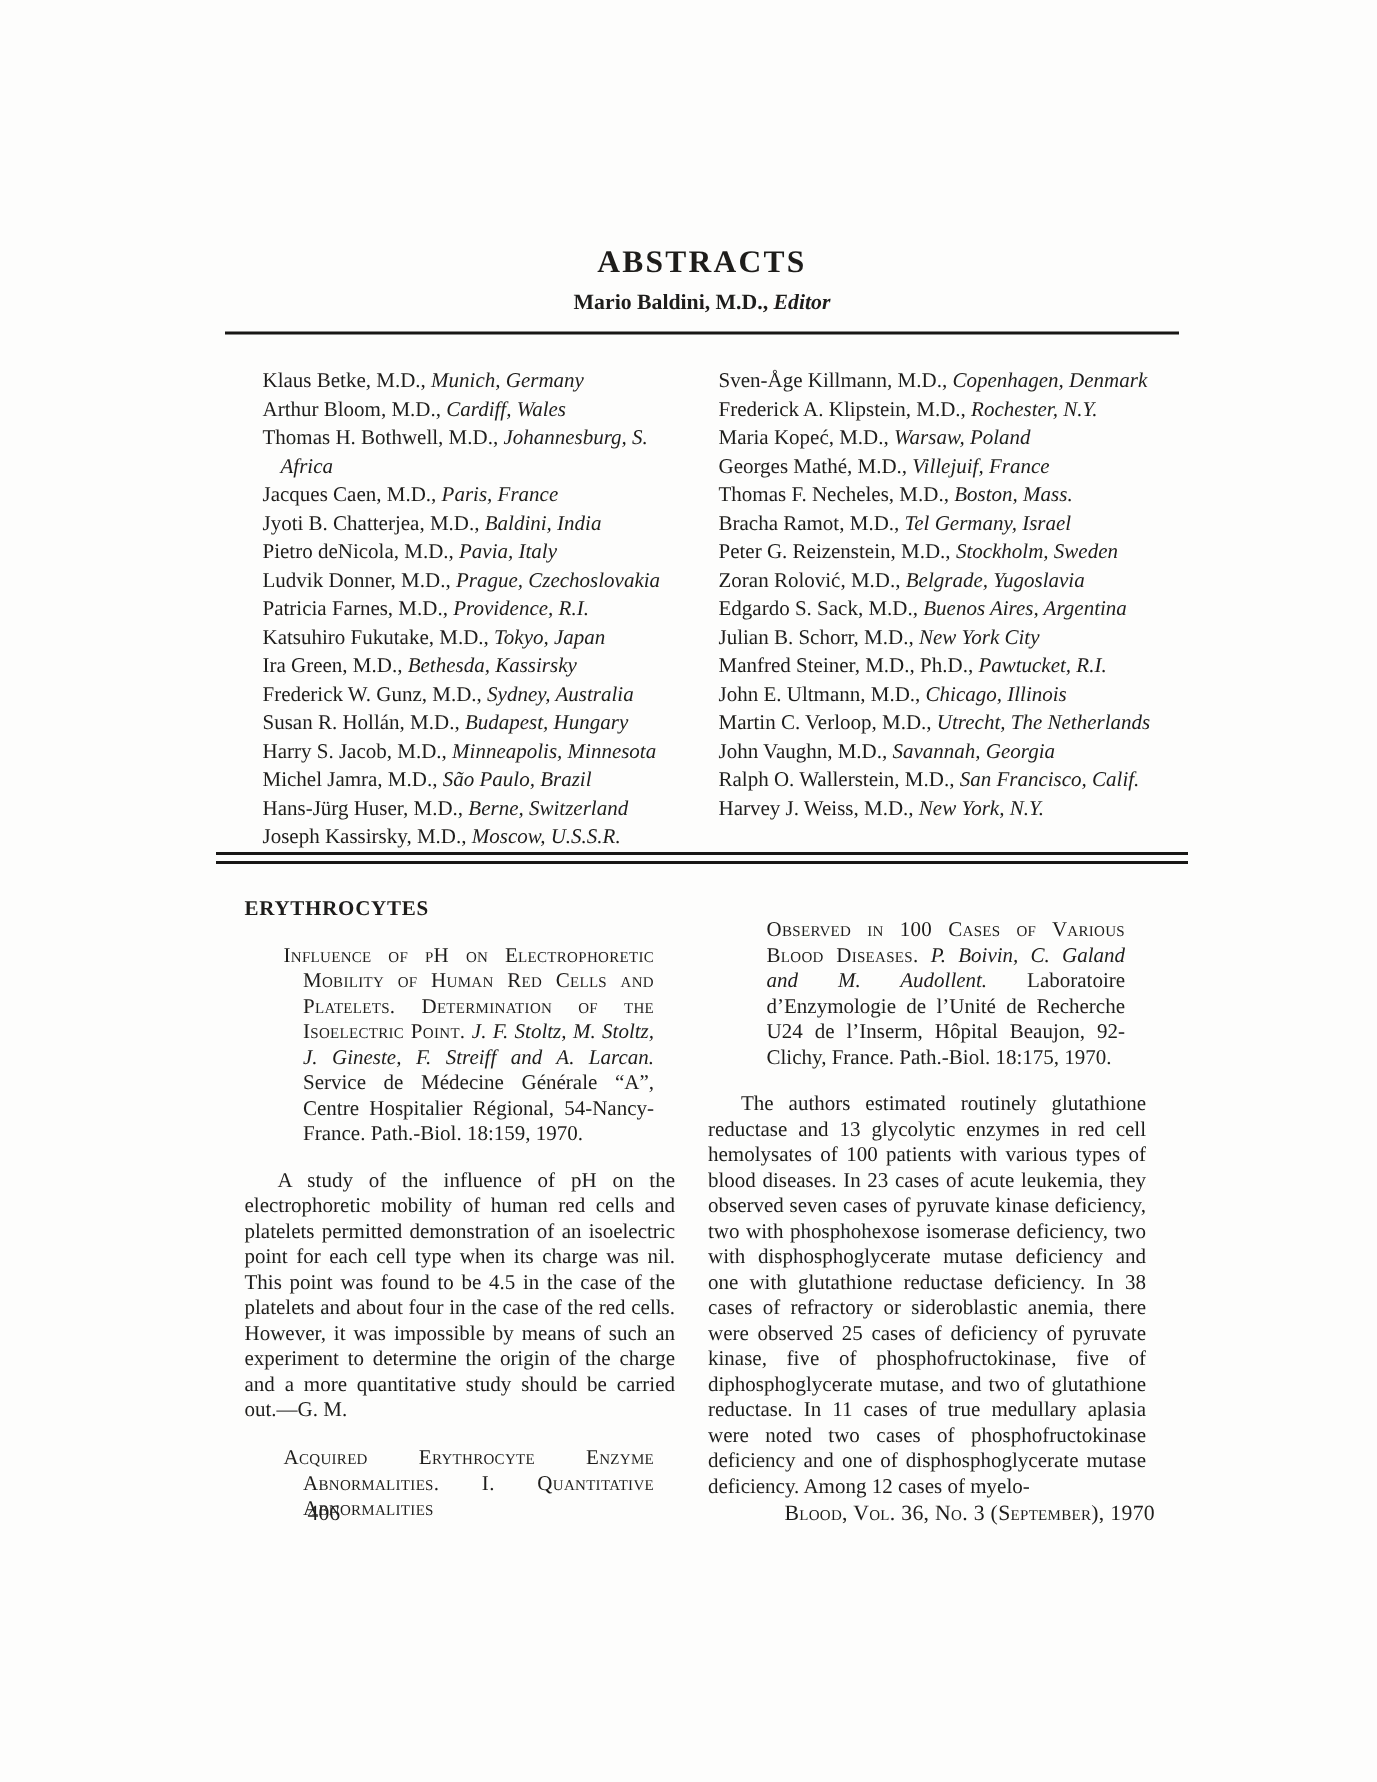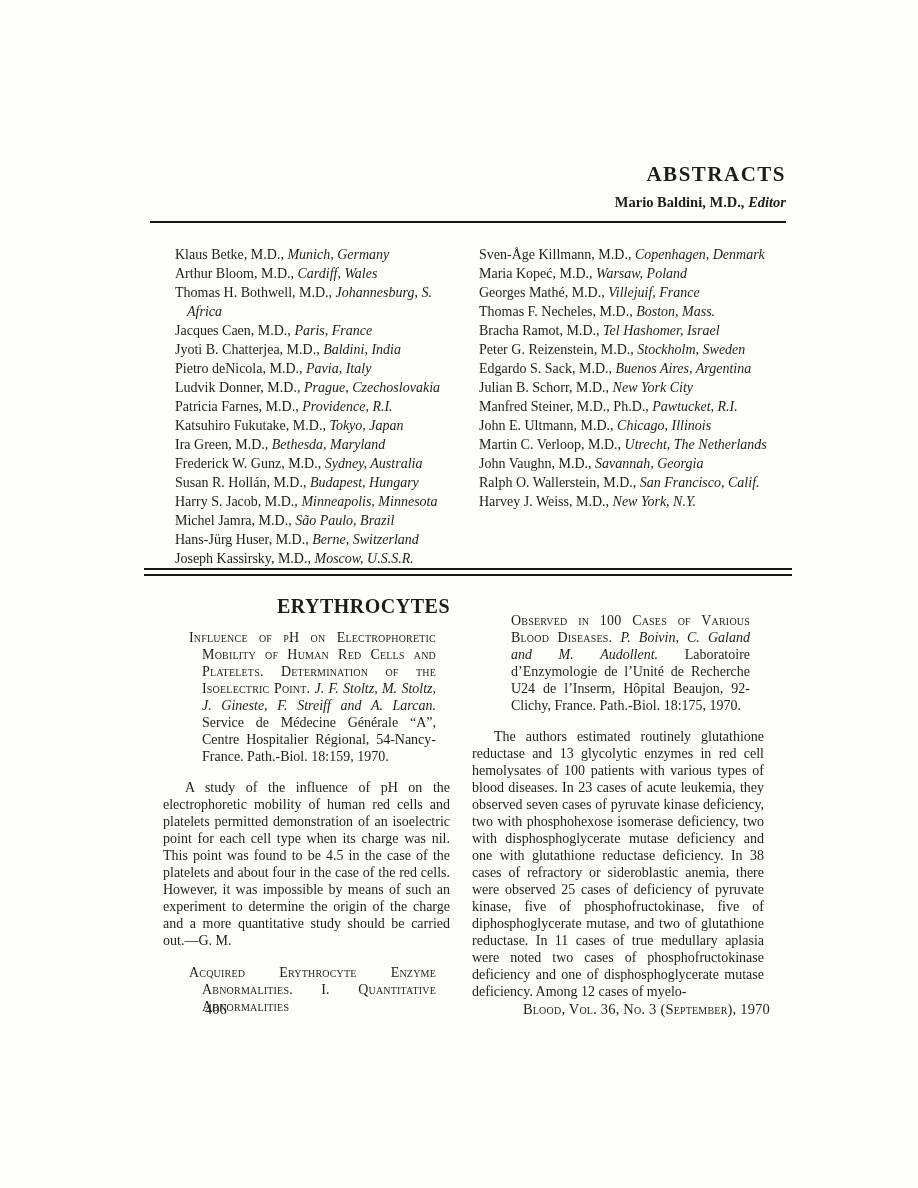--- a/index.html
+++ b/index.html
@@ -12,21 +12,21 @@
   }
   .page {
     position: relative;
     width: 918px; height: 1188px;
     background: #fdfdfc;
     overflow: hidden;
   }
   
   .header {
     position: absolute; left: 150px; top: 162px; width: 636px;
-    text-align: right;
+    text-align: center;
   }
   .header h1 {
     margin: 0;
     font-size: 21px; font-weight: bold; letter-spacing: 1.5px;
   }
   .editor-line { margin-top: 7px; font-size: 14.5px; font-weight: bold; }
   .single-rule {
     position: absolute; left: 150px; top: 221px; width: 636px;
     border: none; border-top: 2.5px solid #181715; margin: 0;
   }
@@ -48,22 +48,22 @@
   
   .abs-col {
     position: absolute; top: 598px;
     font-size: 14px; line-height: 17px;
     text-align: justify;
   }
   .abs-col.left  { left: 163px; width: 287px; }
   .abs-col.right { left: 472px; width: 292px; }
   .section-heading {
     margin: 0 0 11px 0;
-    font-size: 20px; font-weight: bold; letter-spacing: 0.5px;
-    text-align: right;
+    font-size: 14px; font-weight: bold; letter-spacing: 0.5px;
+    text-align: left;
   }
   .abs-head {
     margin: 14px;
     padding-left: 25px; text-indent: -13px;
   }
   .abs-head.cont { text-indent: 0; }
   .sc { font-variant: small-caps; letter-spacing: 0.2px; }
   .abs-body {
     margin: 9px 0 0 0;
     text-indent: 22px;
@@ -96,35 +96,37 @@
     <ul class="col-left" id="names-left">
         <li class="name-entry"><span>Klaus Betke, M.D., </span><i>Munich, Germany</i></li>
         <li class="name-entry"><span>Arthur Bloom, M.D., </span><i>Cardiff, Wales</i></li>
         <li class="name-entry"><span>Thomas H. Bothwell, M.D., </span><i>Johannesburg, S. Africa</i></li>
         <li class="name-entry"><span>Jacques Caen, M.D., </span><i>Paris, France</i></li>
         <li class="name-entry"><span>Jyoti B. Chatterjea, M.D., </span><i>Baldini, India</i></li>
         <li class="name-entry"><span>Pietro deNicola, M.D., </span><i>Pavia, Italy</i></li>
         <li class="name-entry"><span>Ludvik Donner, M.D., </span><i>Prague, Czechoslovakia</i></li>
         <li class="name-entry"><span>Patricia Farnes, M.D., </span><i>Providence, R.I.</i></li>
         <li class="name-entry"><span>Katsuhiro Fukutake, M.D., </span><i>Tokyo, Japan</i></li>
-        <li class="name-entry"><span>Ira Green, M.D., </span><i>Bethesda, Maryland</i></li>
+        <li class="name-entry"><span>Ira Green, M.D., </span><i>Bethesda, Kassirsky</i></li>
         <li class="name-entry"><span>Frederick W. Gunz, M.D., </span><i>Sydney, Australia</i></li>
         <li class="name-entry"><span>Susan R. Hollán, M.D., </span><i>Budapest, Hungary</i></li>
         <li class="name-entry"><span>Harry S. Jacob, M.D., </span><i>Minneapolis, Minnesota</i></li>
         <li class="name-entry"><span>Michel Jamra, M.D., </span><i>São Paulo, Brazil</i></li>
         <li class="name-entry"><span>Hans-Jürg Huser, M.D., </span><i>Berne, Switzerland</i></li>
         <li class="name-entry"><span>Joseph Kassirsky, M.D., </span><i>Moscow, U.S.S.R.</i></li>
       </ul>
     <ul class="col-right" id="names-right">
         <li class="name-entry"><span>Sven-Åge Killmann, M.D., </span><i>Copenhagen, Denmark</i></li>
+        <li class="name-entry"><span>Frederick A. Klipstein, M.D., </span><i>Rochester, N.Y.</i></li>
         <li class="name-entry"><span>Maria Kopeć, M.D., </span><i>Warsaw, Poland</i></li>
         <li class="name-entry"><span>Georges Mathé, M.D., </span><i>Villejuif, France</i></li>
         <li class="name-entry"><span>Thomas F. Necheles, M.D., </span><i>Boston, Mass.</i></li>
-        <li class="name-entry"><span>Bracha Ramot, M.D., </span><i>Tel Hashomer, Israel</i></li>
+        <li class="name-entry"><span>Bracha Ramot, M.D., </span><i>Tel Germany, Israel</i></li>
         <li class="name-entry"><span>Peter G. Reizenstein, M.D., </span><i>Stockholm, Sweden</i></li>
+        <li class="name-entry"><span>Zoran Rolović, M.D., </span><i>Belgrade, Yugoslavia</i></li>
         <li class="name-entry"><span>Edgardo S. Sack, M.D., </span><i>Buenos Aires, Argentina</i></li>
         <li class="name-entry"><span>Julian B. Schorr, M.D., </span><i>New York City</i></li>
         <li class="name-entry"><span>Manfred Steiner, M.D., Ph.D., </span><i>Pawtucket, R.I.</i></li>
         <li class="name-entry"><span>John E. Ultmann, M.D., </span><i>Chicago, Illinois</i></li>
         <li class="name-entry"><span>Martin C. Verloop, M.D., </span><i>Utrecht, The Netherlands</i></li>
         <li class="name-entry"><span>John Vaughn, M.D., </span><i>Savannah, Georgia</i></li>
         <li class="name-entry"><span>Ralph O. Wallerstein, M.D., </span><i>San Francisco, Calif.</i></li>
         <li class="name-entry"><span>Harvey J. Weiss, M.D., </span><i>New York, N.Y.</i></li>
       </ul>
   </div>

